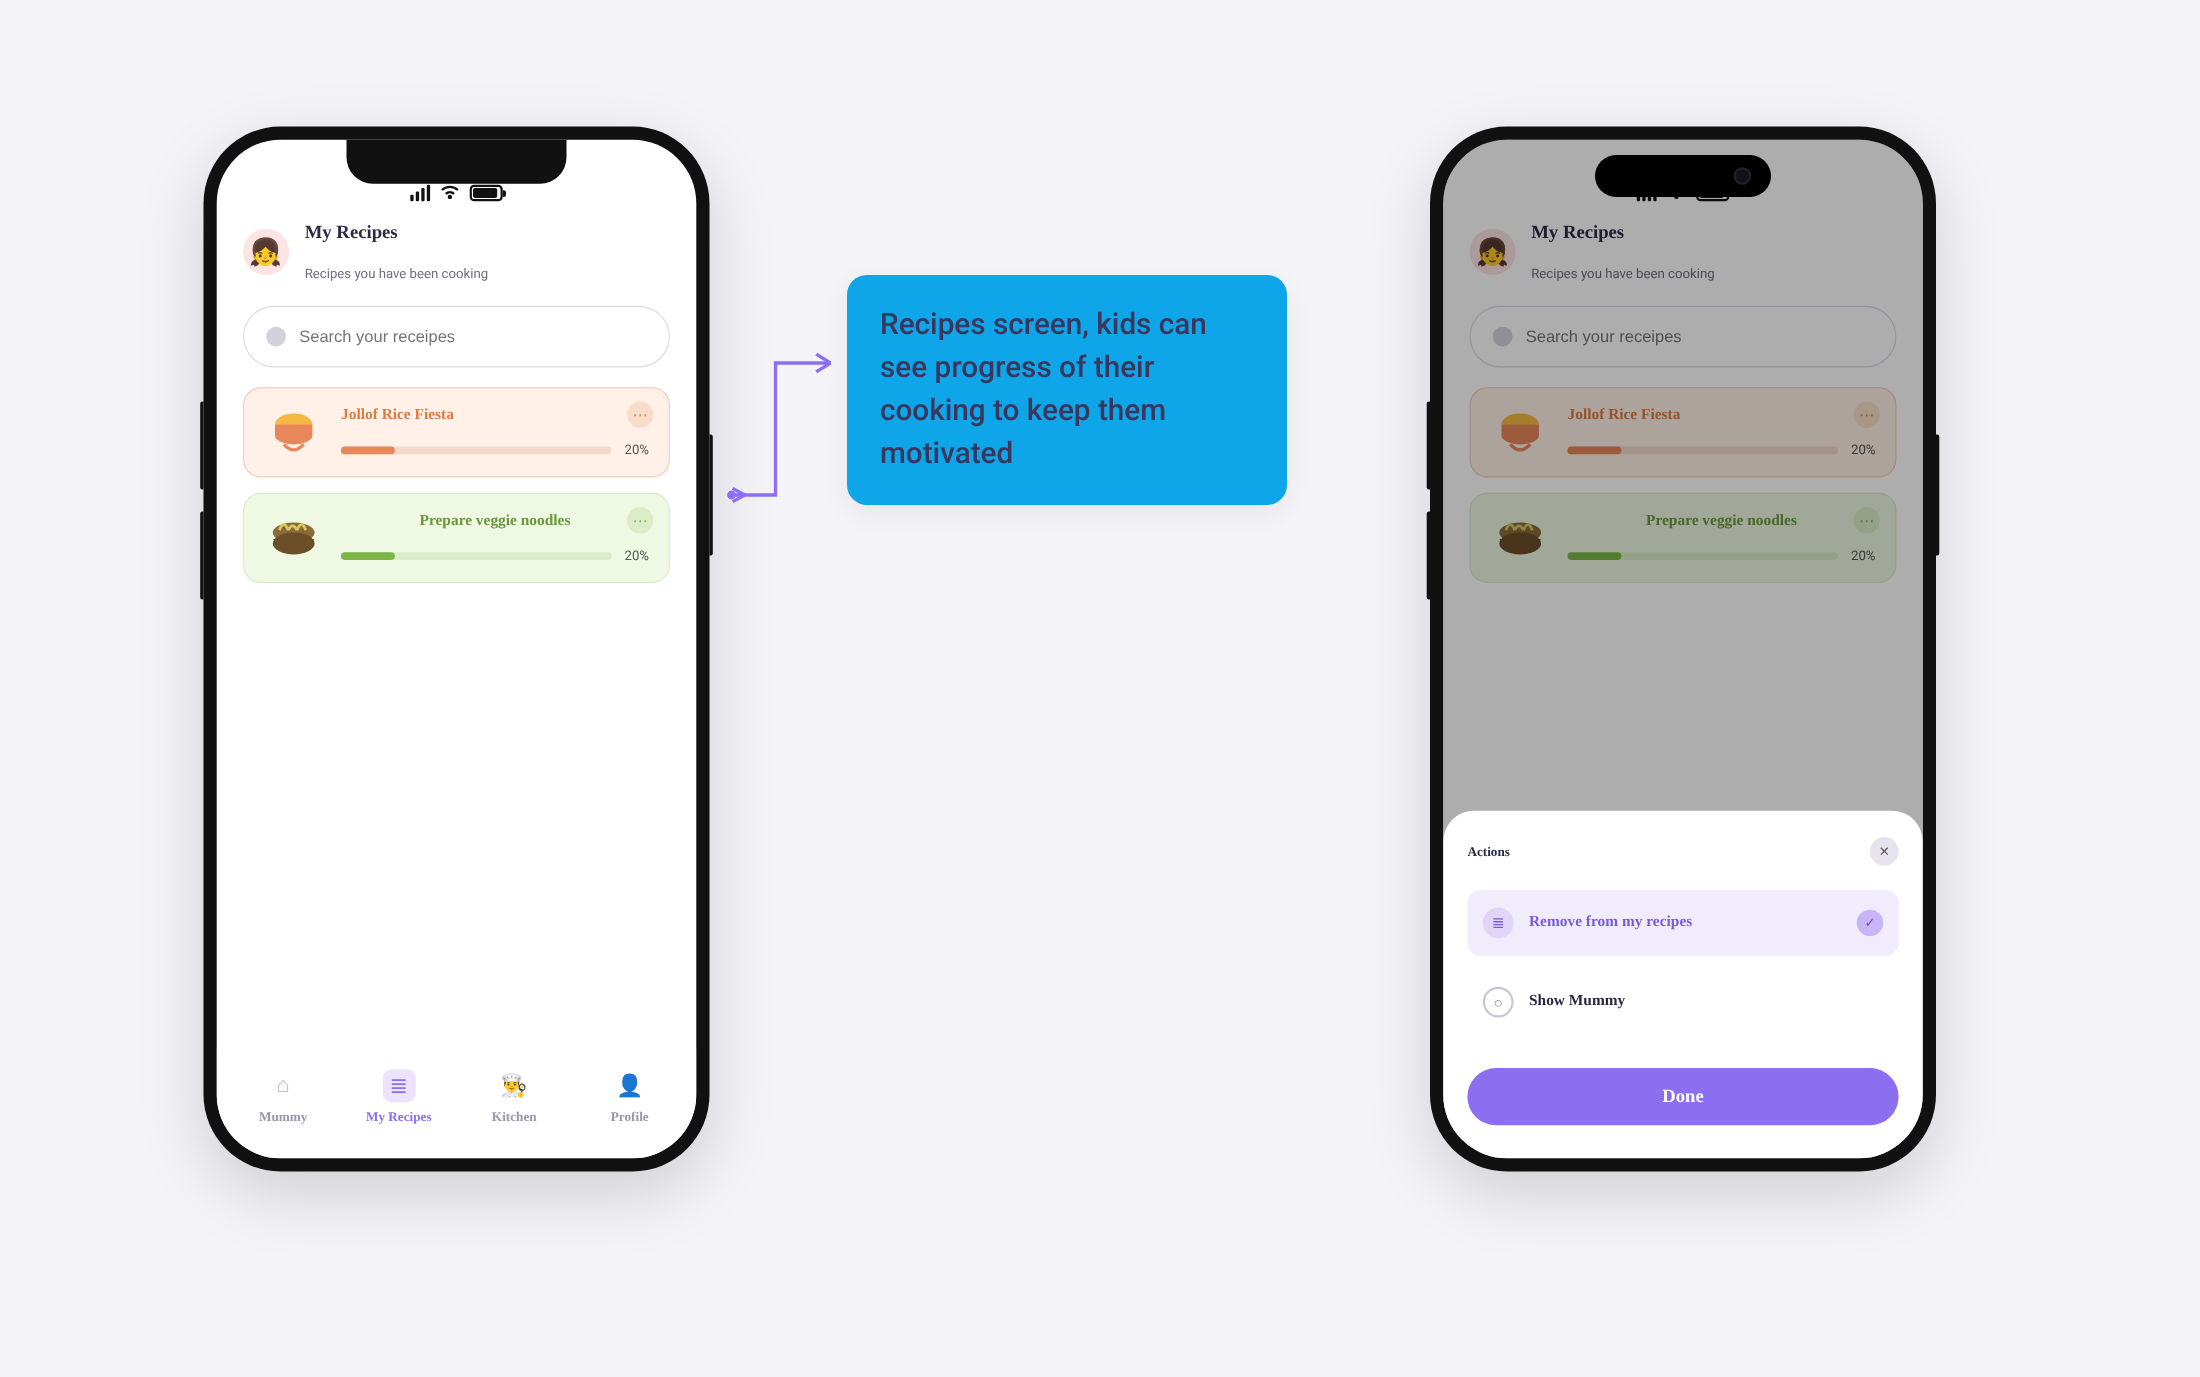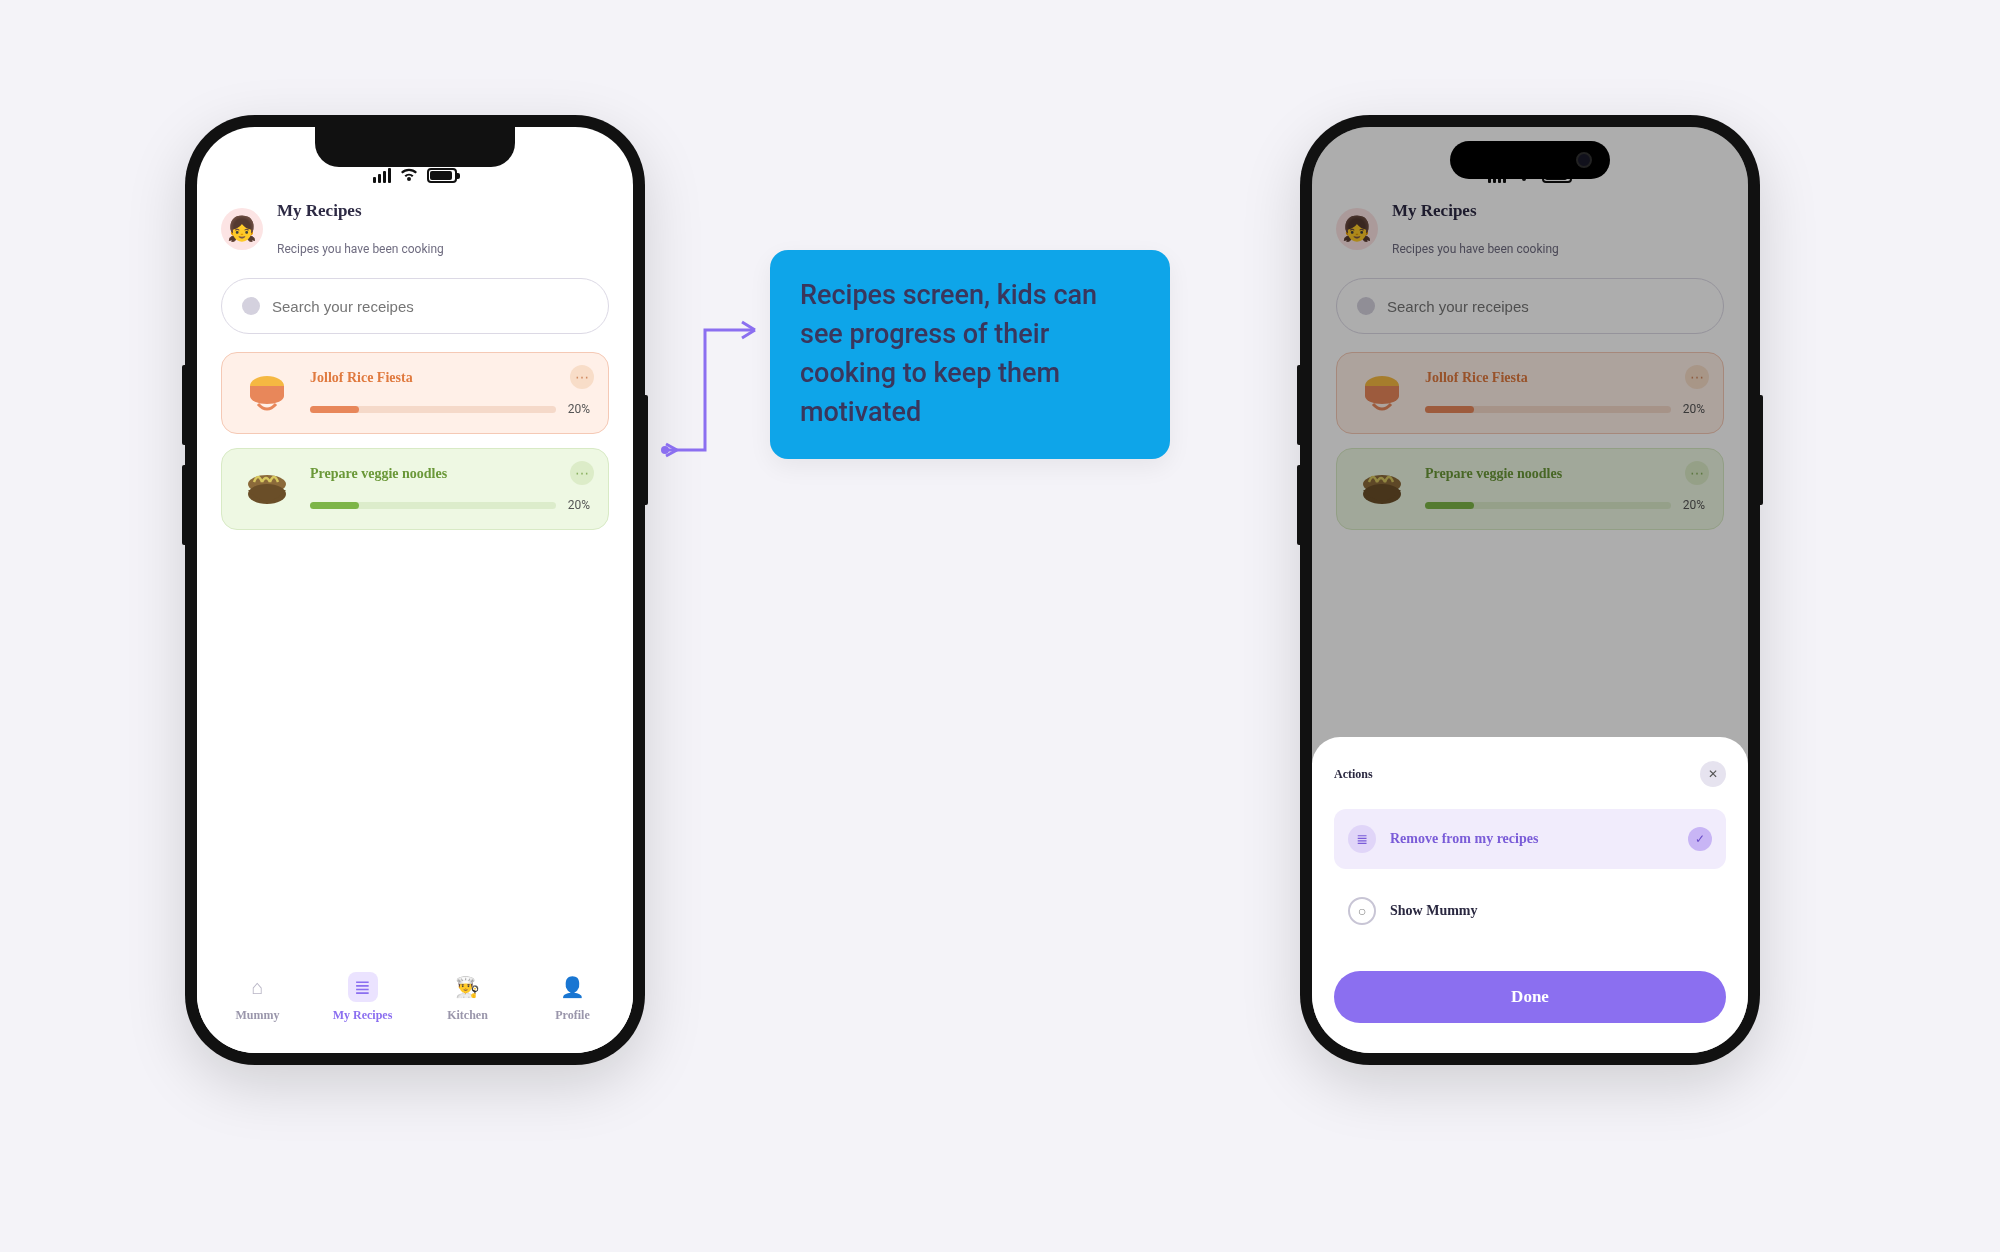--- a/index.html
+++ b/index.html
@@ -86,21 +86,21 @@
 .recipe-card {
   margin: 0 24px 14px 24px; border-radius: 16px; padding: 13px 18px;
   display: flex; align-items: center; gap: 16px; position: relative;
 }
 .card-orange { background: #fff0e8; border: 1px solid #f5c9b5; }
 .card-green { background: #eef8e3; border: 1px solid #d8eac5; }
 .card-icon { width: 54px; height: 54px; display: flex; align-items: center; justify-content: center; }
 .card-body { flex: 1; }
 .card-title { font-family: 'Comic Sans MS', cursive; font-weight: 700; font-size: 14px; }
 .card-orange .card-title { color: #e07a3f; }
-.card-green .card-title { color: #6a9838; }
+.card-green .card-title { color: #6a9838; text-align: center; }
 .progress-row { display: flex; align-items: center; gap: 12px; margin-top: 16px; }
 .progress-track { flex: 1; height: 7px; border-radius: 4px; }
 .card-orange .progress-track { background: #f5d9c9; }
 .card-green .progress-track { background: #dceccb; }
 .progress-fill { height: 100%; border-radius: 4px; width: 20%; }
 .card-orange .progress-fill { background: #e8875a; }
 .card-green .progress-fill { background: #7db548; }
 .progress-pct { font-size: 12px; color: #555; }
 .more-btn {
   position: absolute; top: 12px; right: 14px; width: 24px; height: 24px;

